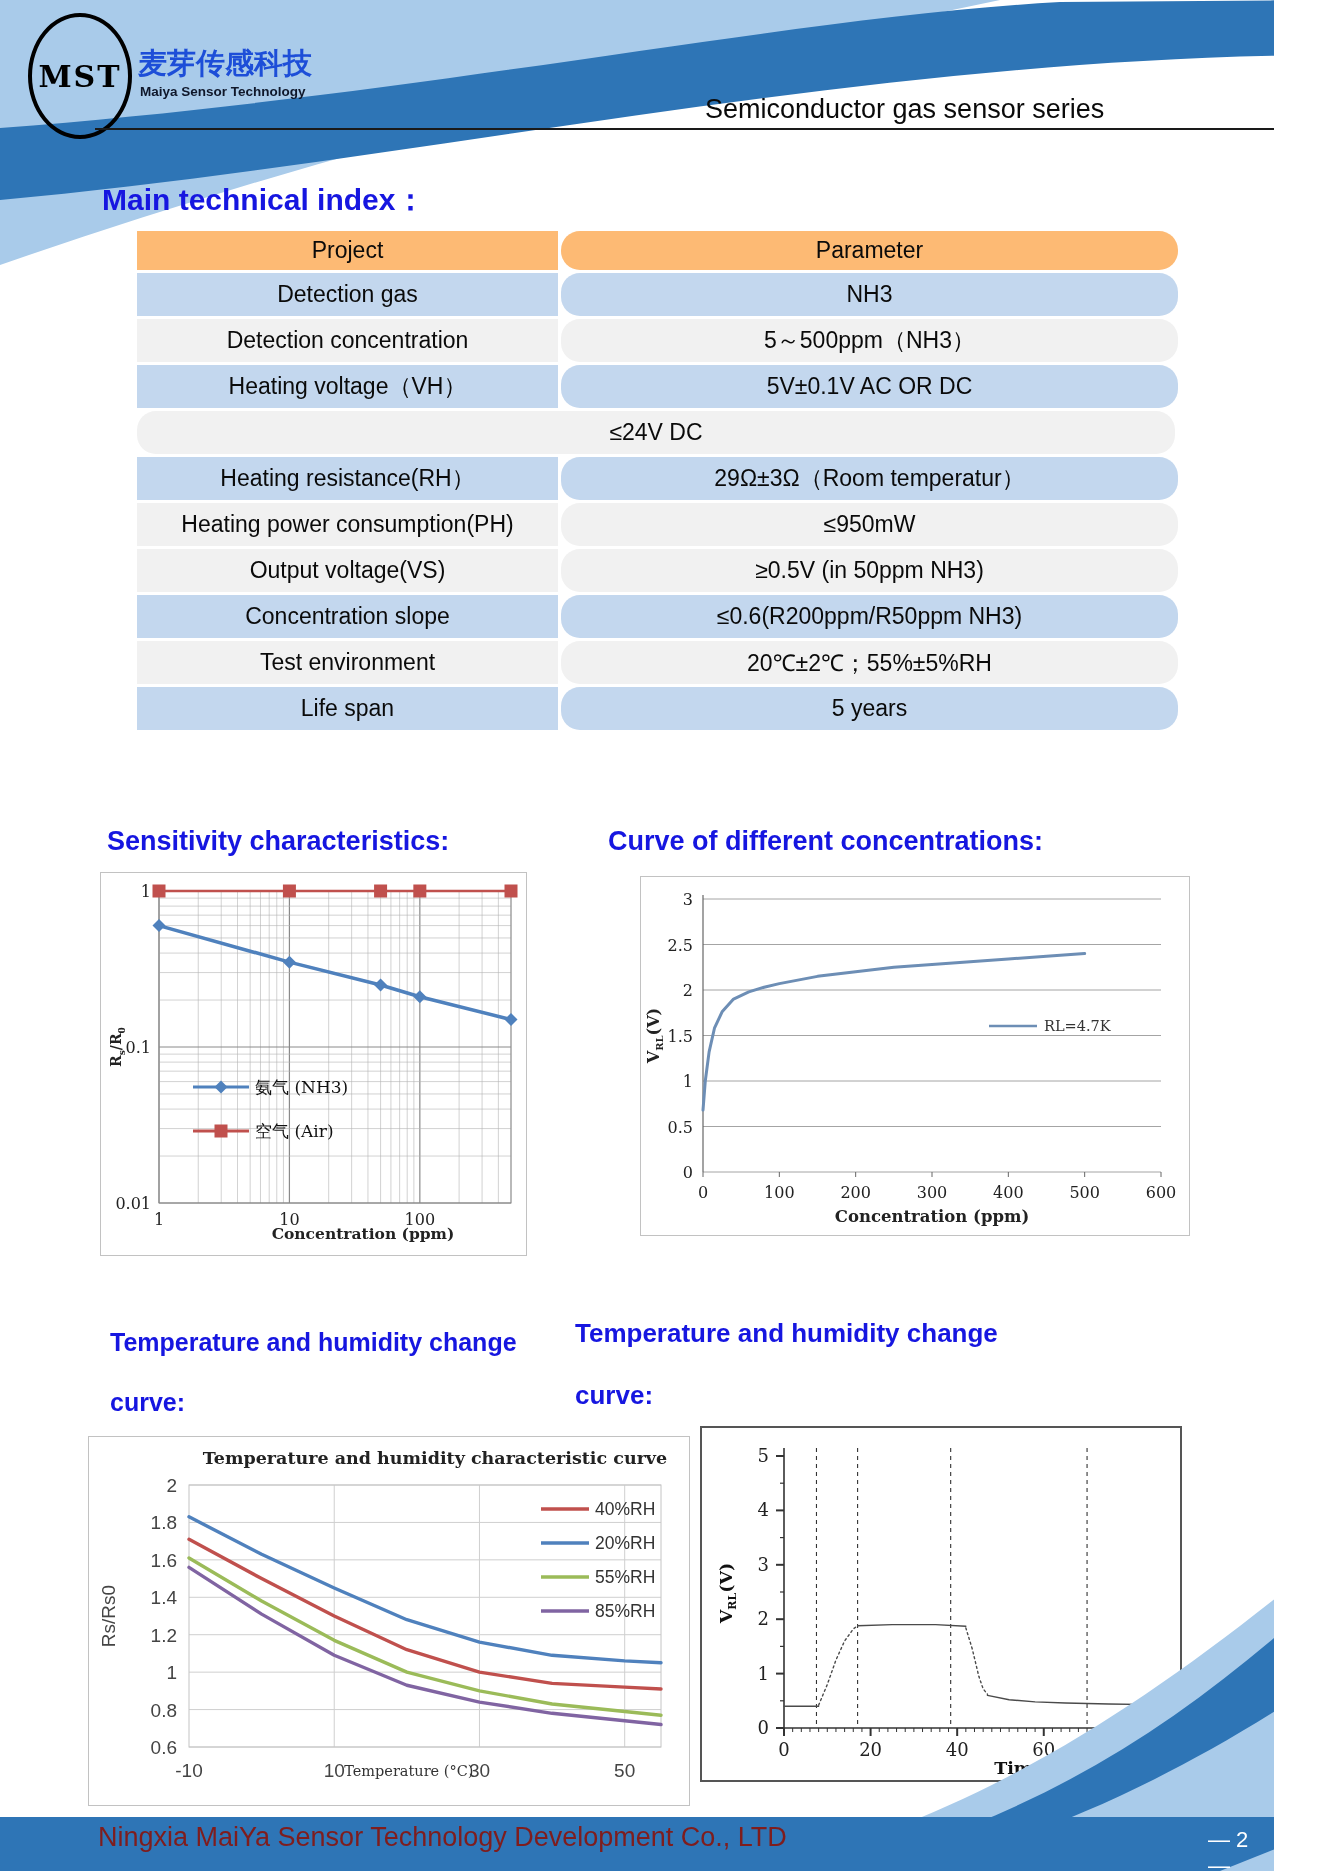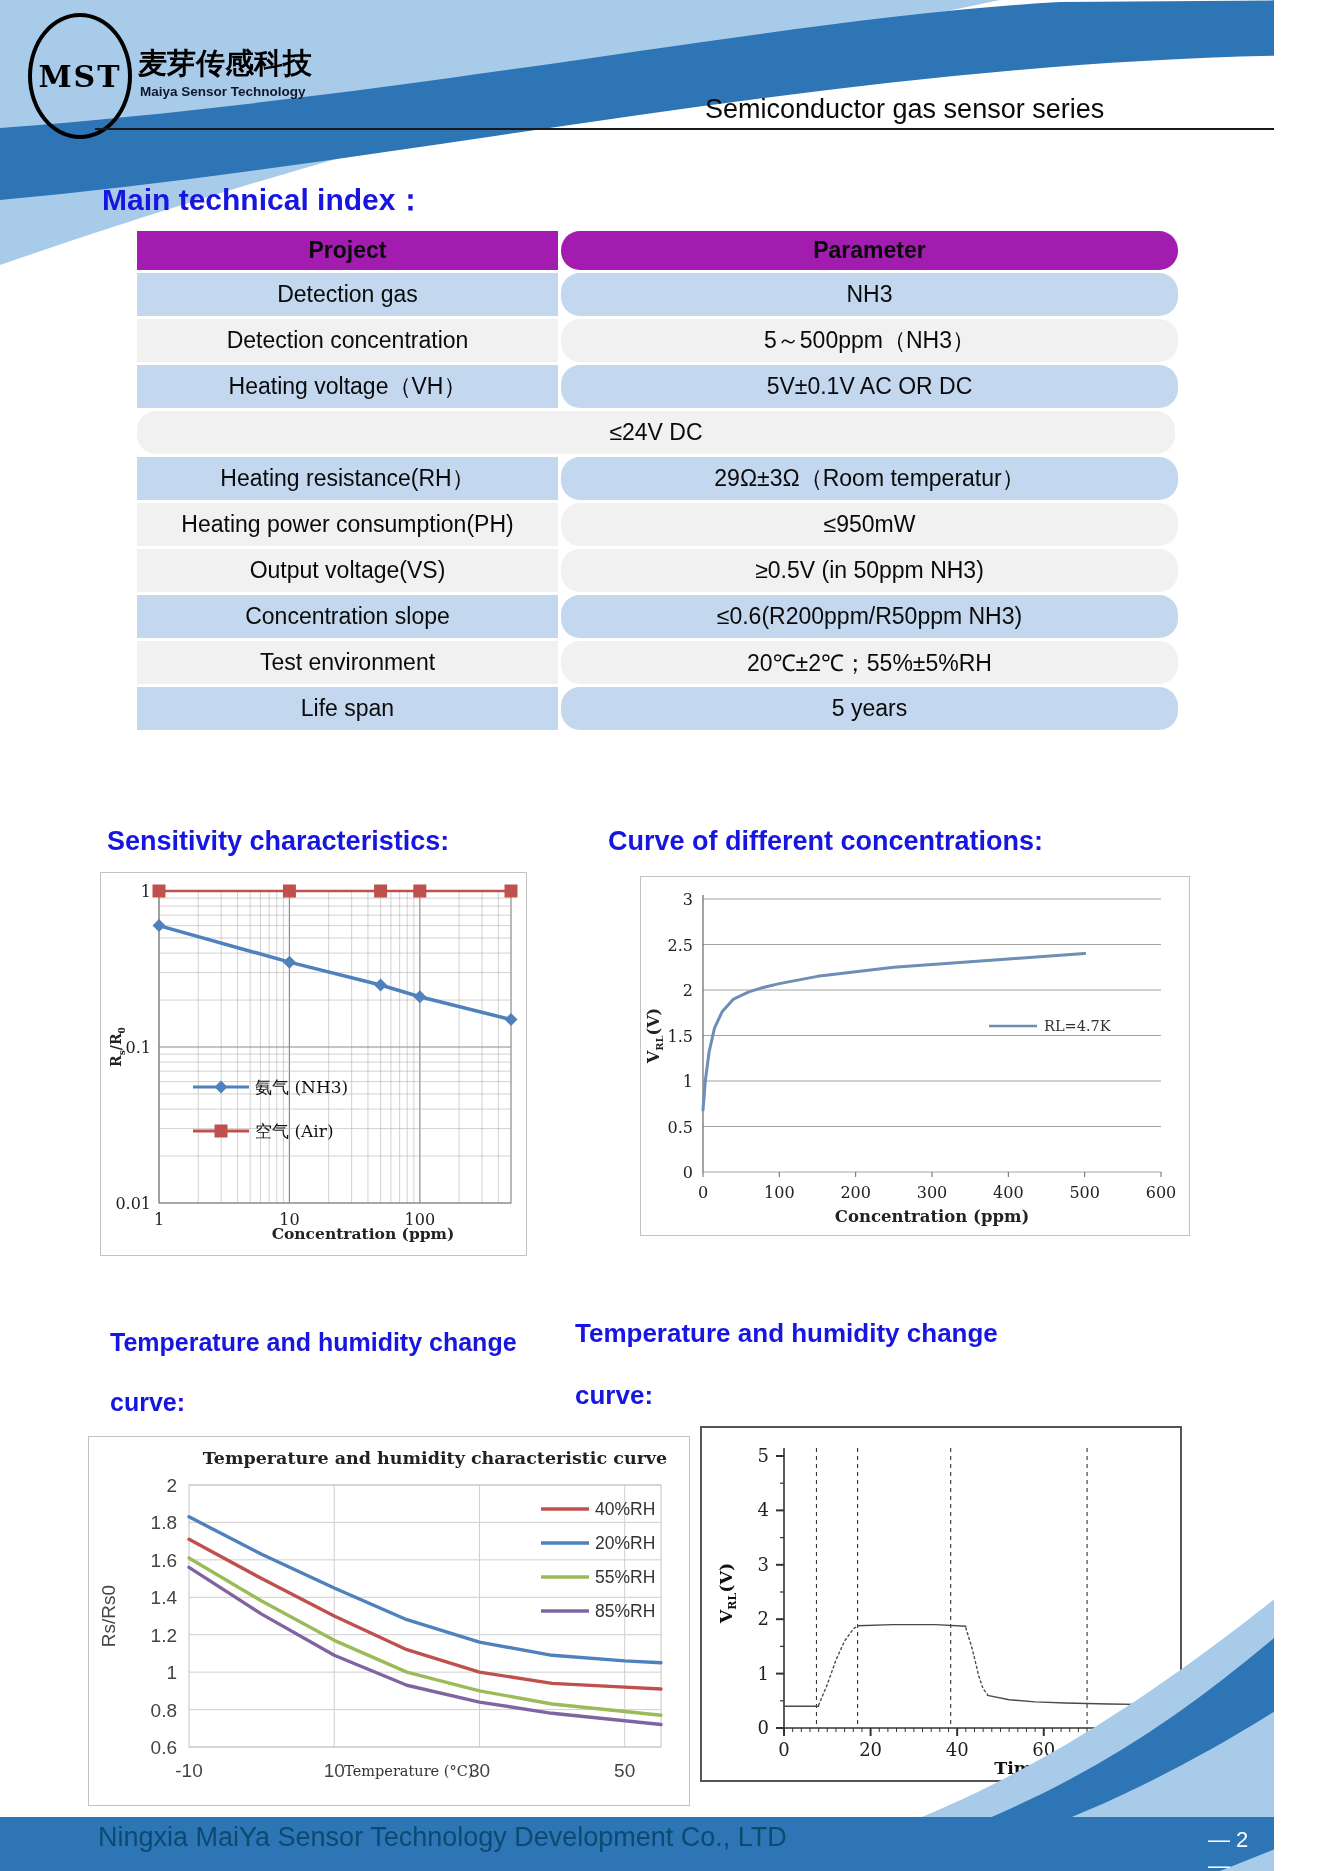--- a/index.html
+++ b/index.html
@@ -4,50 +4,50 @@
 <style>
   html,body{margin:0;padding:0;background:#fff;}
   .page{position:relative;width:1274px;height:1871px;background:#ffffff;overflow:hidden;
         font-family:"Liberation Sans",sans-serif;color:#111;}
   svg{display:block;}
   .abs{position:absolute;}
   
   .logo-ellipse{position:absolute;left:28px;top:13px;width:96px;height:118px;border:4px solid #000;
       border-radius:50%;display:flex;align-items:center;justify-content:center;
       font-family:"DejaVu Serif",serif;font-weight:bold;font-size:30px;letter-spacing:2px;color:#000;}
-  .brand-cn{position:absolute;left:138px;top:44px;font-size:29px;font-weight:bold;color:#000000;}
+  .brand-cn{position:absolute;left:138px;top:44px;font-size:29px;font-weight:bold;color:#1d4ed8;}
   .brand-en{position:absolute;left:140px;top:84px;font-size:13.5px;font-weight:bold;color:#0f172a;}
   .series-title{position:absolute;left:705px;top:94px;font-size:27px;color:#0a0a0a;}
   .header-rule{position:absolute;left:95px;top:128px;width:1190px;height:2px;background:#1a1a1a;}
   .blue-heading{position:absolute;color:#1616e0;font-weight:bold;text-align:right;}
   .h-main{left:102px;top:180px;font-size:30px;}
   .h-sens{left:107px;top:826px;font-size:27px;}
   .h-conc{left:608px;top:826px;font-size:27px;}
   .h-thl1{left:110px;top:1328px;font-size:25px;}
   .h-thl2{left:110px;top:1388px;font-size:25px;}
   .h-thr1{left:575px;top:1318px;font-size:26px;}
   .h-thr2{left:575px;top:1380px;font-size:26px;}
   
   .spec-table{position:absolute;left:137px;top:231px;width:1041px;}
   .trow{display:flex;height:43px;margin-bottom:3px;}
   .trow.thead{height:39px;}
   .tc{display:flex;align-items:center;justify-content:center;font-size:23px;color:#0a0a0a;}
   .tc:first-child{width:421px;margin-right:3px;}
   .tc:last-child{flex:1;border-radius:19px;}
-  .thead .tc{background:#a21caf;font-weight:bold;}
+  .thead .tc{background:#fdba74;font-weight:normal;}
   .trow.odd .tc{background:#c3d7ee;}
   .trow.even .tc{background:#f1f1f1;}
   
   .chartbox{position:absolute;background:#fff;border:1px solid #c2c2c2;}
   #chart1{left:100px;top:872px;}
   #chart2{left:640px;top:876px;}
   #chart3{left:88px;top:1436px;}
   #chart4{left:700px;top:1426px;border:2px solid #555;}
   
-  .footer-company{position:absolute;left:98px;top:1822px;font-size:27px;color:#0c4a6e;}
+  .footer-company{position:absolute;left:98px;top:1822px;font-size:27px;color:#7f1d1d;}
   .footer-page{position:absolute;left:1208px;top:1827px;font-size:22px;color:#fff;}
 </style>
 </head>
 <body>
 
 <div class="page">
 
   <svg class="abs" style="left:0;top:0" width="1323" height="270" viewBox="0 0 1323 270">
     <path d="M0,0 L1000,0 C640,75 330,150 0,265 Z" fill="#a9cbea"></path>
     <path d="M0,128 C430,95 780,18 1060,2 L1323,0 L1323,55 C860,58 430,160 0,200 Z" fill="#2e75b6"></path>

